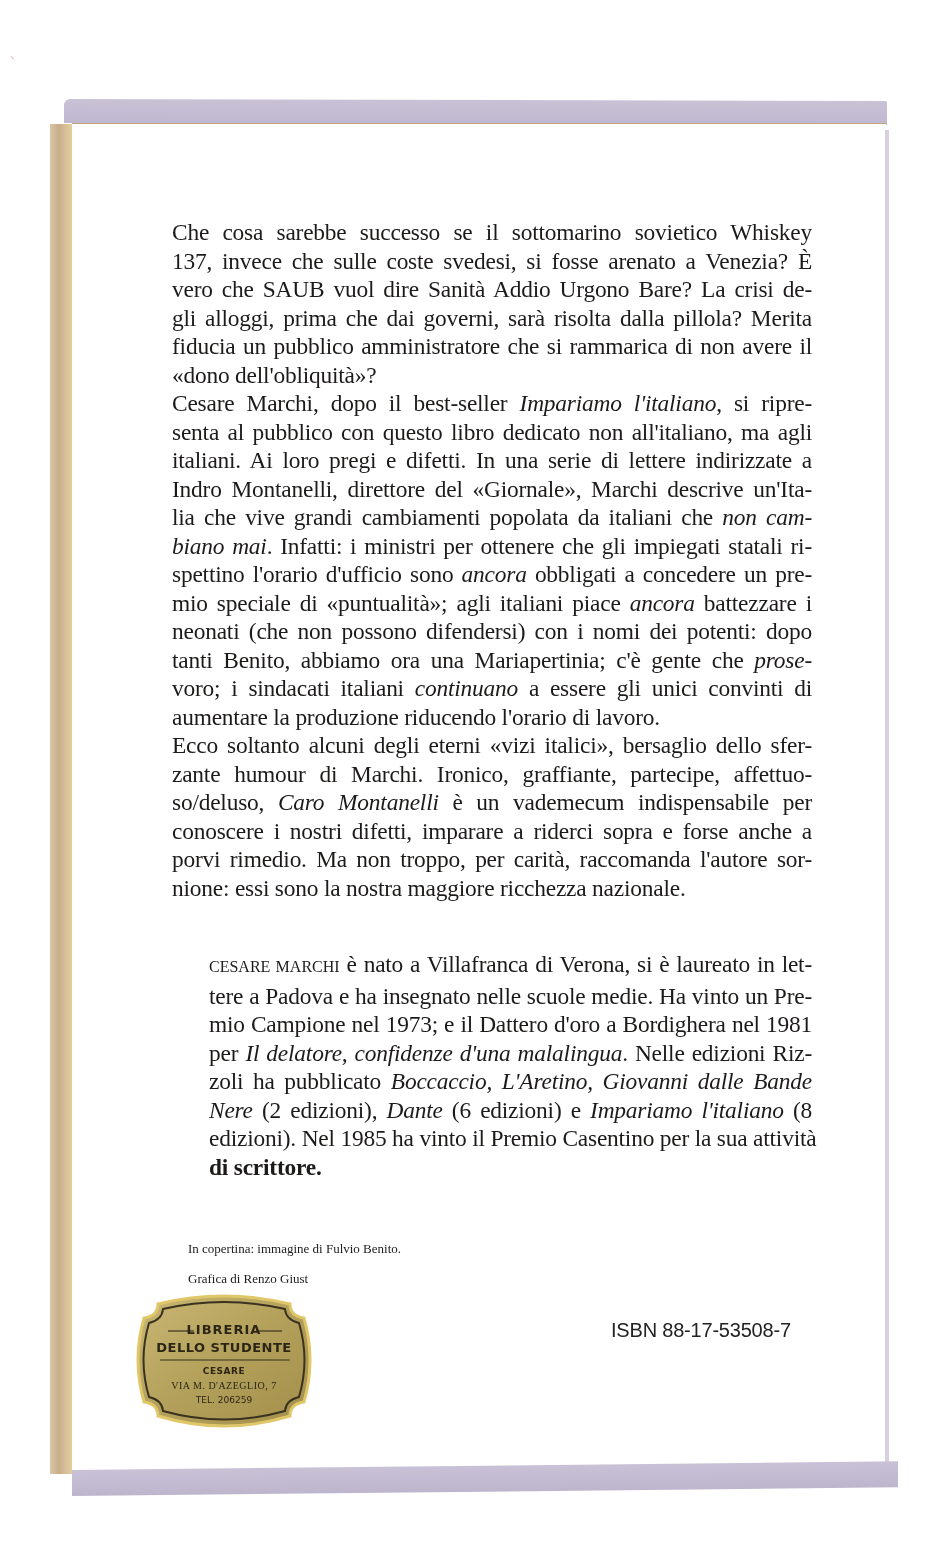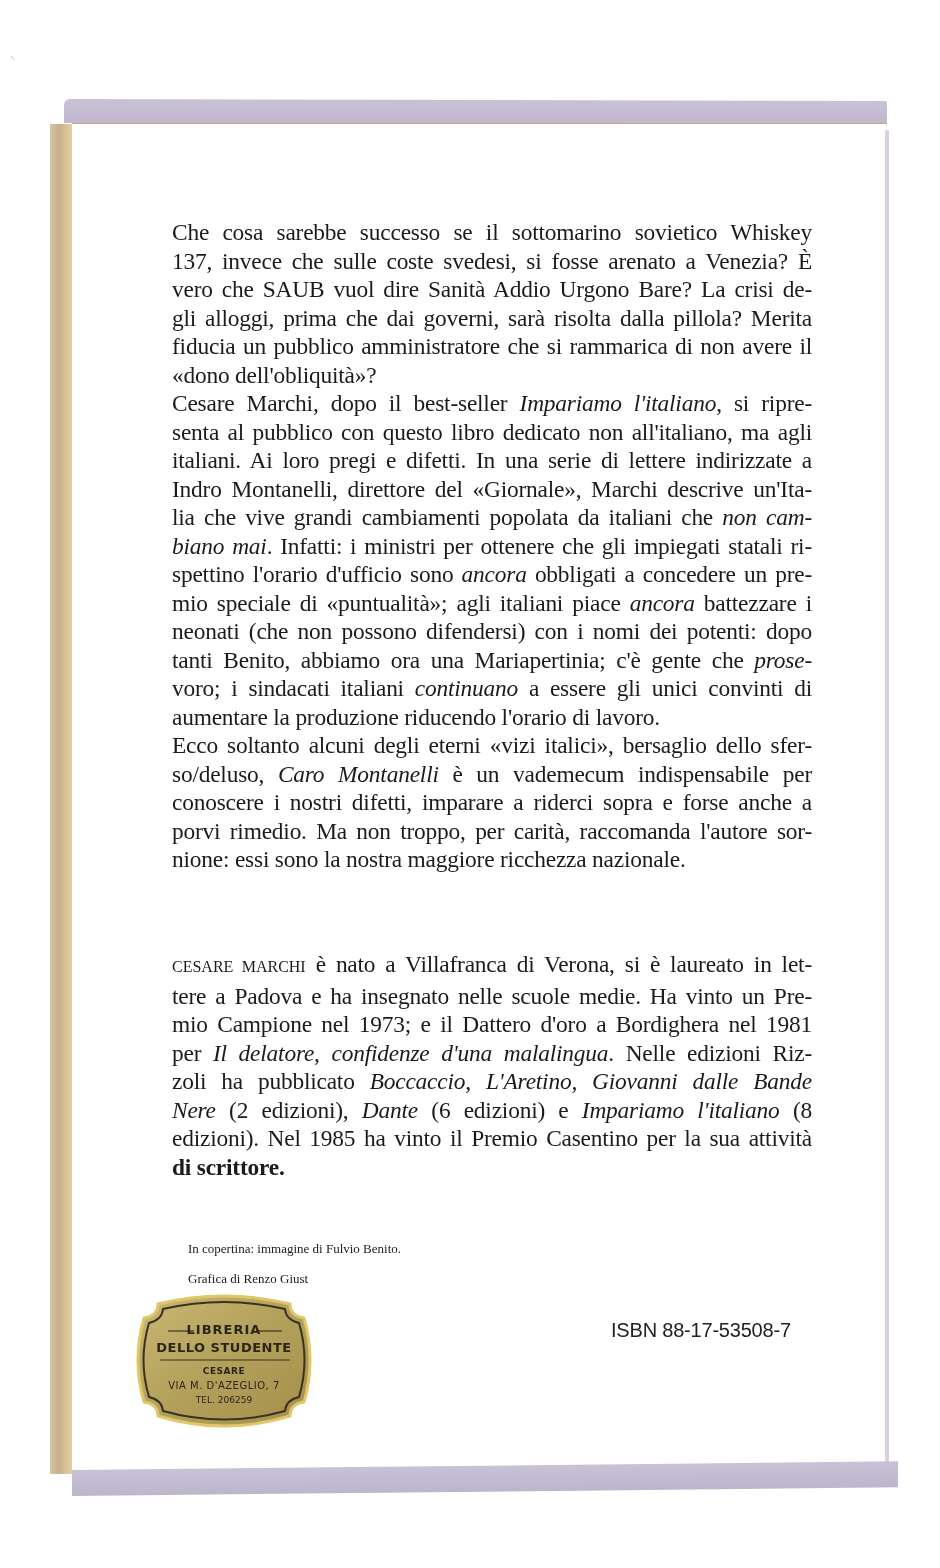--- a/index.html
+++ b/index.html
@@ -42,21 +42,21 @@
     .text-block {
       position: absolute; left: 172px; top: 218px; width: 640px;
       font-size: 23.4px; line-height: 28.5px; letter-spacing: -0.2px;
     }
     .text-block .line { display: block; white-space: nowrap; text-align: justify; text-align-last: justify; }
     .text-block .line.last { text-align-last: left; }
     .bio {
       position: absolute; left: 172px; top: 950px; width: 640px;
       font-size: 23.4px; line-height: 28.5px; letter-spacing: -0.2px;
     }
-    .bio .line { display: block; white-space: nowrap; text-align-last: justify; }
+    .bio .line { display: block; white-space: nowrap; text-align-last: justify; margin-left: 37px; }
     .bio .line.last { text-align-last: left; font-weight: bold; }
     .smallcaps { font-size: 16px; letter-spacing: 0; }
     em { font-style: italic; }
     .credits {
       position: absolute; left: 188px; top: 1234px;
       font-size: 13px; line-height: 30px;
     }
     .isbn {
       position: absolute; left: 611px; top: 1319px;
       font-family: "Liberation Sans", "DejaVu Sans", sans-serif;
@@ -67,21 +67,21 @@
     }
     .sticker svg { position: absolute; left: 0; top: 0; }
     .sticker .st-text {
       position: absolute; left: 0; top: 0; width: 188px; text-align: center;
       font-family: "DejaVu Sans", "Liberation Sans", sans-serif;
       color: #2b2516; font-weight: bold;
     }
     .st-l1 { position: absolute; top: 32px; left: 0; width: 100%; font-size: 13px; letter-spacing: 1px; }
     .st-l2 { position: absolute; top: 50px; left: 0; width: 100%; font-size: 13px; letter-spacing: 0.5px; }
     .st-l3 { position: absolute; top: 76px; left: 0; width: 100%; font-size: 9px; letter-spacing: 0.5px; }
-    .st-l4 { position: absolute; top: 90px; left: 0; width: 100%; font-size: 10px; font-weight: normal; letter-spacing: 0.5px; }
+    .st-l4 { position: absolute; top: 90px; left: 0; width: 100%; font-size: 10px; font-weight: normal; letter-spacing: 0.5px; font-family: Liberation Serif, serif; }
     .st-l5 { position: absolute; top: 105px; left: 0; width: 100%; font-size: 9px; font-weight: normal; }
   </style>
 </head>
 <body>
 
 <div class="speck">⸜</div>
 <div class="top-edge"></div>
 <div class="spine"></div>
 <div class="cover"></div>
 <div class="right-edge"></div>
@@ -105,20 +105,21 @@
     <span class="line"><em>biano mai</em><span>. Infatti: i ministri per ottenere che gli impiegati statali ri-</span></span>
     <span class="line"><span>spettino l'orario d'ufficio sono </span><em>ancora</em><span> obbligati a concedere un pre-</span></span>
     <span class="line"><span>mio speciale di «puntualità»; agli italiani piace </span><em>ancora</em><span> battezzare i</span></span>
     <span class="line">neonati (che non possono difendersi) con i nomi dei potenti: dopo</span>
     <span class="line"><span>tanti Benito, abbiamo ora una Mariapertinia; c'è gente che </span><em>prose-</em></span>
     <span class="line"><span>voro; i sindacati italiani </span><em>continuano</em><span> a essere gli unici convinti di</span></span>
     <span class="line last">aumentare la produzione riducendo l'orario di lavoro.</span>
   </div>
   <div>
     <span class="line">Ecco soltanto alcuni degli eterni «vizi italici», bersaglio dello sfer-</span>
+    <span class="line">zante humour di Marchi. Ironico, graffiante, partecipe, affettuo-</span>
     <span class="line"><span>so/deluso, </span><em>Caro Montanelli</em><span> è un vademecum indispensabile per</span></span>
     <span class="line">conoscere i nostri difetti, imparare a riderci sopra e forse anche a</span>
     <span class="line">porvi rimedio. Ma non troppo, per carità, raccomanda l'autore sor-</span>
     <span class="line last">nione: essi sono la nostra maggiore ricchezza nazionale.</span>
   </div>
 </div>
 
 <div class="bio">
   <span class="line"><span class="smallcaps">CESARE MARCHI</span><span> è nato a Villafranca di Verona, si è laureato in let-</span></span>
   <span class="line">tere a Padova e ha insegnato nelle scuole medie. Ha vinto un Pre-</span>

